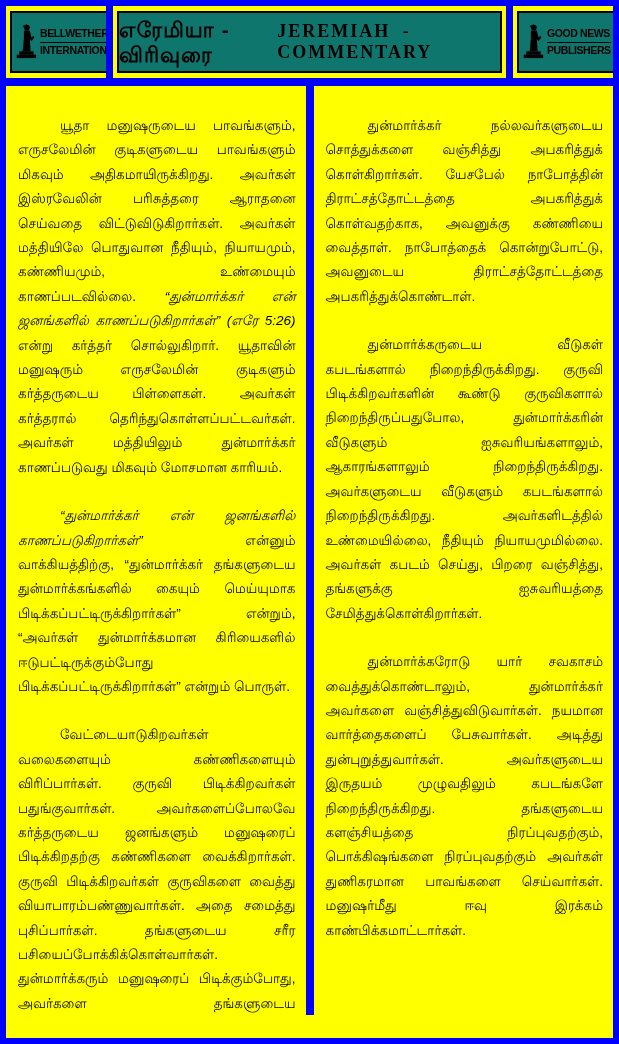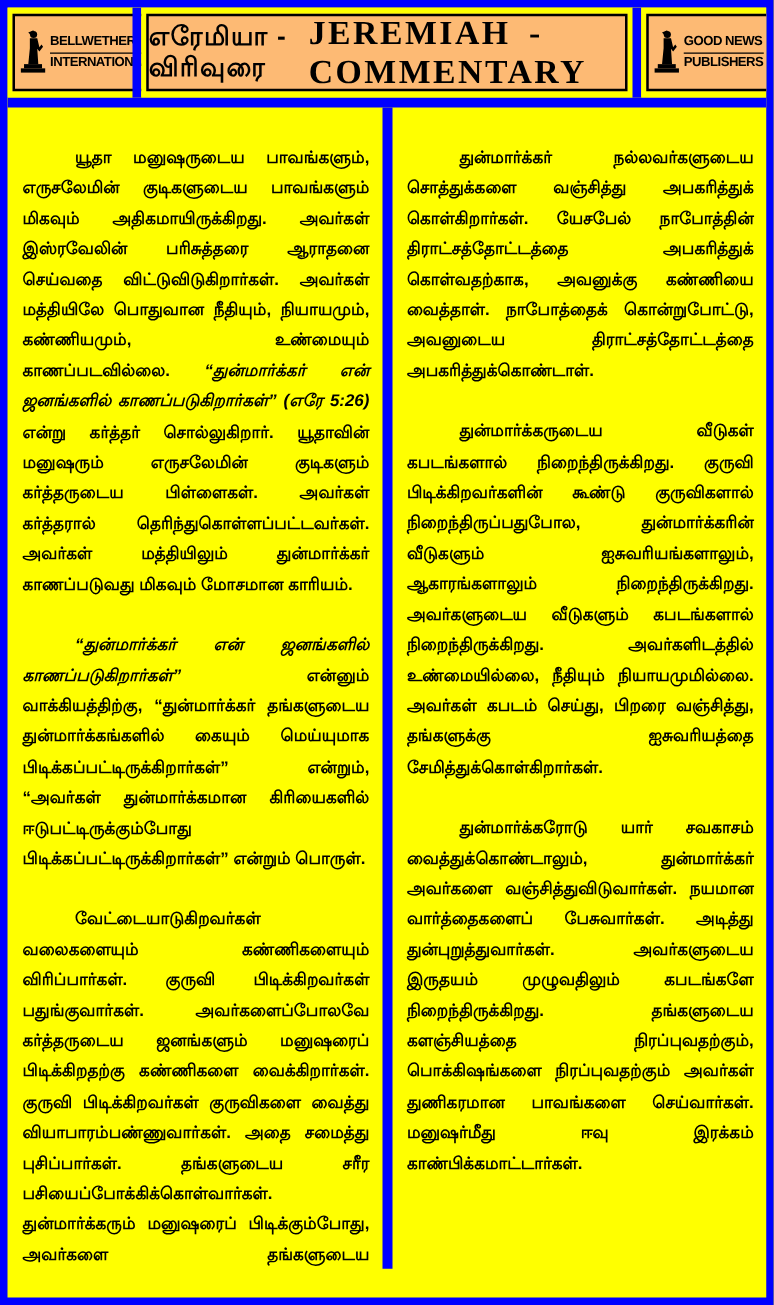--- a/index.html
+++ b/index.html
@@ -13,33 +13,33 @@
     font-family:"Liberation Sans", sans-serif;
     color:#000;
     overflow:hidden;
   }
   
   .header { display:flex; align-items:stretch; height:72px; }
   .hcell { background:#FFFF00; display:flex; align-items:stretch; padding:5px 4px; box-sizing:border-box; }
   .hcell.logo-cell { width:100px; flex:0 0 auto; }
   .hcell.title-cell { flex:1 1 auto; }
   .vstrip { width:7px; background:#0000FF; flex:0 0 auto; }
-  .boxed { border:2px solid #000; flex:1; display:flex; align-items:center; justify-content:center; box-sizing:border-box; background:#fdba74; }
+  .boxed { border:2px solid #000; flex:1; display:flex; align-items:center; justify-content:center; box-sizing:border-box; background:#0f766e; }
   .logo-inner { display:flex; align-items:center; gap:3px; padding:2px 3px; }
   .logo-icon svg { display:block; }
   .logo-text { display:flex; flex-direction:column; }
   .logo-line { font-weight:bold; font-size:10.5px; letter-spacing:-0.4px; line-height:1.25; white-space:nowrap; font-stretch:condensed; }
   .logo-line.top { border-bottom:1.5px solid #000; padding-bottom:1px; margin-bottom:1px; }
   .title-inner { gap:2px; padding:4px 0; }
   .title-tamil { font-weight:bold; font-size:21px; line-height:1.2; letter-spacing:1px; }
-  .title-english { font-family:"Liberation Serif", serif; font-weight:bold; font-size:27px; letter-spacing:2px; word-spacing:6px; line-height:1.15; }
+  .title-english { font-family:"Liberation Serif", serif; font-weight:bold; font-size:18px; letter-spacing:2px; word-spacing:6px; line-height:1.15; }
   
   .hbar { height:8px; background:#0000FF; }
   
-  .bodywrap { display:flex; align-items:stretch; height:929px;font-weight:bold; }
+  .bodywrap { display:flex; align-items:stretch; height:929px; }
   .col { flex:1 1 0; padding:28px 10px 8px 12px; box-sizing:border-box; overflow:hidden; }
   .vdivider { width:8px; background:#0000FF; flex:0 0 auto; }
   .para { margin:0 0 24px 0; text-indent:42px; text-align:justify; font-size:13.5px; line-height:24.4px; }
   .para .it { font-style:italic; }
 </style>
 </head>
 <body>
 
 <div class="page">
 

